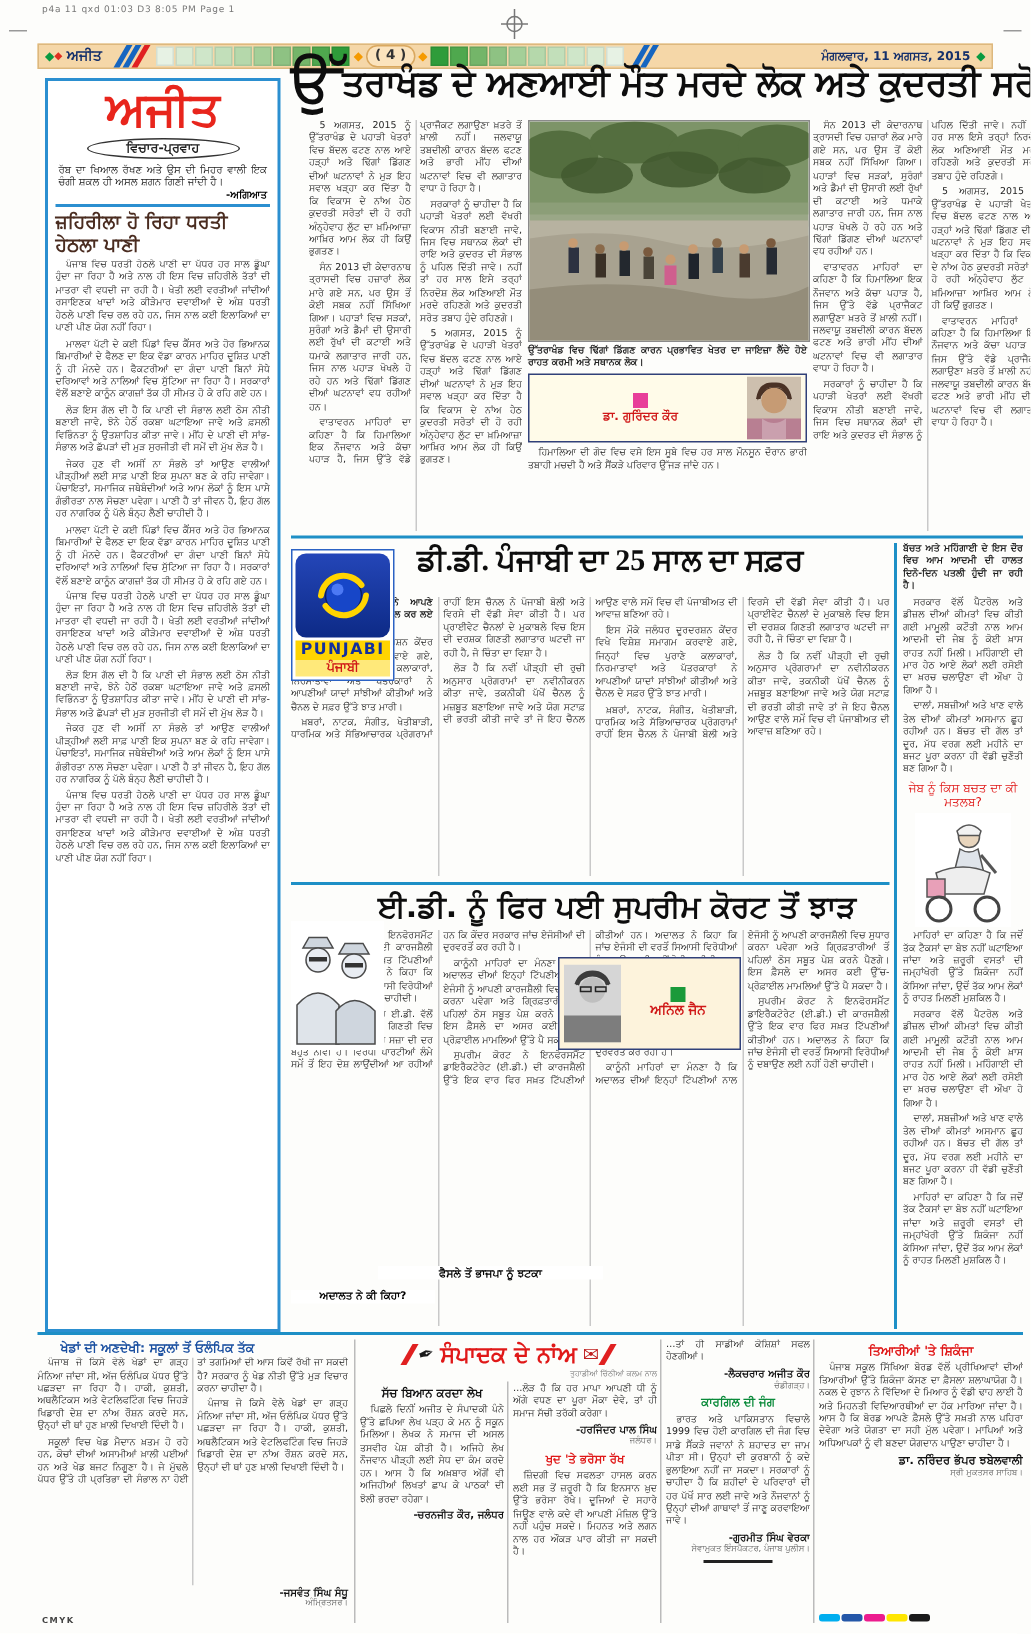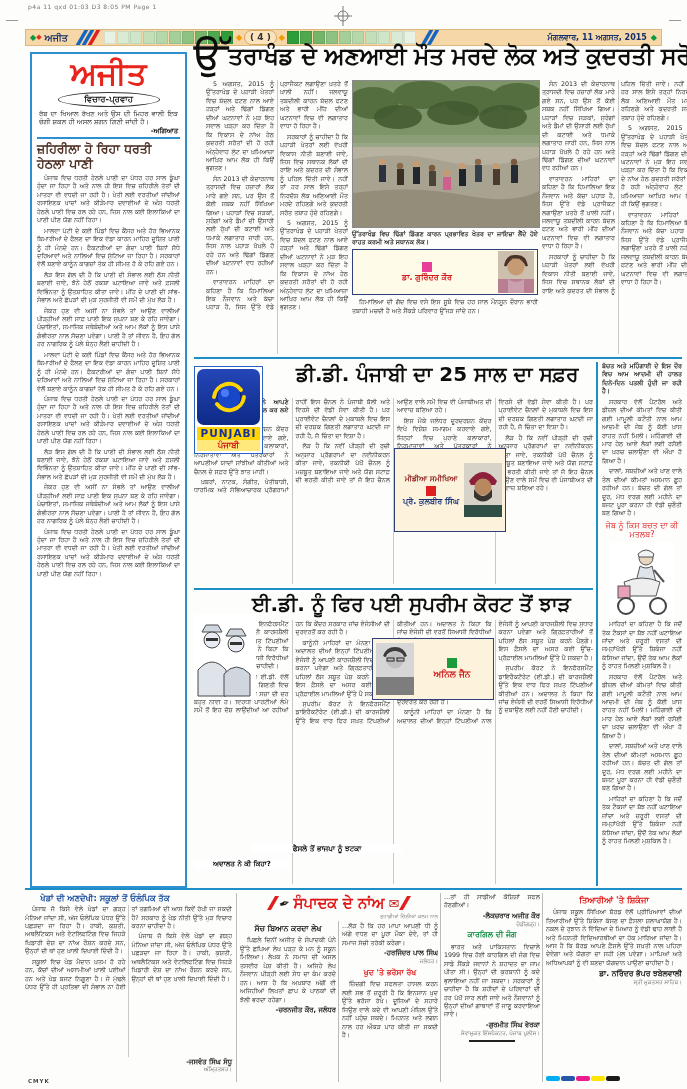--- a/index.html
+++ b/index.html
@@ -242,55 +242,41 @@
       <p class="bp">ਵਾਤਾਵਰਨ ਮਾਹਿਰਾਂ ਦਾ ਕਹਿਣਾ ਹੈ ਕਿ ਹਿਮਾਲਿਆ ਇਕ ਨੌਜਵਾਨ ਅਤੇ ਕੱਚਾ ਪਹਾੜ ਹੈ, ਜਿਸ ਉੱਤੇ ਵੱਡੇ ਪ੍ਰਾਜੈਕਟ ਲਗਾਉਣਾ ਖ਼ਤਰੇ ਤੋਂ ਖ਼ਾਲੀ ਨਹੀਂ। ਜਲਵਾਯੂ ਤਬਦੀਲੀ ਕਾਰਨ ਬੱਦਲ ਫਟਣ ਅਤੇ ਭਾਰੀ ਮੀਂਹ ਦੀਆਂ ਘਟਨਾਵਾਂ ਵਿਚ ਵੀ ਲਗਾਤਾਰ ਵਾਧਾ ਹੋ ਰਿਹਾ ਹੈ।</p>
       <p class="bp">ਸਰਕਾਰਾਂ ਨੂੰ ਚਾਹੀਦਾ ਹੈ ਕਿ ਪਹਾੜੀ ਖੇਤਰਾਂ ਲਈ ਵੱਖਰੀ ਵਿਕਾਸ ਨੀਤੀ ਬਣਾਈ ਜਾਵੇ, ਜਿਸ ਵਿਚ ਸਥਾਨਕ ਲੋਕਾਂ ਦੀ ਰਾਇ ਅਤੇ ਕੁਦਰਤ ਦੀ ਸੰਭਾਲ ਨੂੰ ਪਹਿਲ ਦਿੱਤੀ ਜਾਵੇ। ਨਹੀਂ ਤਾਂ ਹਰ ਸਾਲ ਇਸੇ ਤਰ੍ਹਾਂ ਨਿਰਦੋਸ਼ ਲੋਕ ਅਣਿਆਈ ਮੌਤ ਮਰਦੇ ਰਹਿਣਗੇ ਅਤੇ ਕੁਦਰਤੀ ਸਰੋਤ ਤਬਾਹ ਹੁੰਦੇ ਰਹਿਣਗੇ।</p>
       <p class="bp">5 ਅਗਸਤ, 2015 ਨੂੰ ਉੱਤਰਾਖੰਡ ਦੇ ਪਹਾੜੀ ਖੇਤਰਾਂ ਵਿਚ ਬੱਦਲ ਫਟਣ ਨਾਲ ਆਏ ਹੜ੍ਹਾਂ ਅਤੇ ਢਿੱਗਾਂ ਡਿੱਗਣ ਦੀਆਂ ਘਟਨਾਵਾਂ ਨੇ ਮੁੜ ਇਹ ਸਵਾਲ ਖੜ੍ਹਾ ਕਰ ਦਿੱਤਾ ਹੈ ਕਿ ਵਿਕਾਸ ਦੇ ਨਾਂਅ ਹੇਠ ਕੁਦਰਤੀ ਸਰੋਤਾਂ ਦੀ ਹੋ ਰਹੀ ਅੰਨ੍ਹੇਵਾਹ ਲੁੱਟ ਦਾ ਖ਼ਮਿਆਜ਼ਾ ਆਖ਼ਿਰ ਆਮ ਲੋਕ ਹੀ ਕਿਉਂ ਭੁਗਤਣ।</p>
       <p class="bp">ਵਾਤਾਵਰਨ ਮਾਹਿਰਾਂ ਦਾ ਕਹਿਣਾ ਹੈ ਕਿ ਹਿਮਾਲਿਆ ਇਕ ਨੌਜਵਾਨ ਅਤੇ ਕੱਚਾ ਪਹਾੜ ਹੈ, ਜਿਸ ਉੱਤੇ ਵੱਡੇ ਪ੍ਰਾਜੈਕਟ ਲਗਾਉਣਾ ਖ਼ਤਰੇ ਤੋਂ ਖ਼ਾਲੀ ਨਹੀਂ। ਜਲਵਾਯੂ ਤਬਦੀਲੀ ਕਾਰਨ ਬੱਦਲ ਫਟਣ ਅਤੇ ਭਾਰੀ ਮੀਂਹ ਦੀਆਂ ਘਟਨਾਵਾਂ ਵਿਚ ਵੀ ਲਗਾਤਾਰ ਵਾਧਾ ਹੋ ਰਿਹਾ ਹੈ।</p>
     </div>
   </div>
 
   <div class="abs rule-teal" style="left:194px;top:357px;width:488px;height:2px;"></div>
 
   <div class="abs" style="left:194px;top:362px;width:399px;height:222px;">
-    <div class="abs sec-hl" style="left:102px;top:2px;width:315px;">ਡੀ.ਡੀ. ਪੰਜਾਬੀ ਦਾ 25 ਸਾਲ ਦਾ ਸਫ਼ਰ</div>
+    <div class="abs sec-hl" style="left:84px;top:2px;width:315px;font-family:Liberation Serif, serif;">ਡੀ.ਡੀ. ਪੰਜਾਬੀ ਦਾ 25 ਸਾਲ ਦਾ ਸਫ਼ਰ</div>
     <div class="abs body-txt col4" style="left:0;top:36px;width:399px;height:186px;">
       <p class="bp bp-bold">ਡੀ.ਡੀ. ਪੰਜਾਬੀ ਚੈਨਲ ਨੇ ਆਪਣੇ ਪ੍ਰਸਾਰਨ ਦੇ 25 ਵਰ੍ਹੇ ਮੁਕੰਮਲ ਕਰ ਲਏ ਹਨ।</p>
       <p class="bp">ਇਸ ਮੌਕੇ ਜਲੰਧਰ ਦੂਰਦਰਸ਼ਨ ਕੇਂਦਰ ਵਿਖੇ ਵਿਸ਼ੇਸ਼ ਸਮਾਗਮ ਕਰਵਾਏ ਗਏ, ਜਿਨ੍ਹਾਂ ਵਿਚ ਪੁਰਾਣੇ ਕਲਾਕਾਰਾਂ, ਨਿਰਮਾਤਾਵਾਂ ਅਤੇ ਪੱਤਰਕਾਰਾਂ ਨੇ ਆਪਣੀਆਂ ਯਾਦਾਂ ਸਾਂਝੀਆਂ ਕੀਤੀਆਂ ਅਤੇ ਚੈਨਲ ਦੇ ਸਫ਼ਰ ਉੱਤੇ ਝਾਤ ਮਾਰੀ।</p>
       <p class="bp">ਖ਼ਬਰਾਂ, ਨਾਟਕ, ਸੰਗੀਤ, ਖੇਤੀਬਾੜੀ, ਧਾਰਮਿਕ ਅਤੇ ਸੱਭਿਆਚਾਰਕ ਪ੍ਰੋਗਰਾਮਾਂ ਰਾਹੀਂ ਇਸ ਚੈਨਲ ਨੇ ਪੰਜਾਬੀ ਬੋਲੀ ਅਤੇ ਵਿਰਸੇ ਦੀ ਵੱਡੀ ਸੇਵਾ ਕੀਤੀ ਹੈ। ਪਰ ਪ੍ਰਾਈਵੇਟ ਚੈਨਲਾਂ ਦੇ ਮੁਕਾਬਲੇ ਵਿਚ ਇਸ ਦੀ ਦਰਸ਼ਕ ਗਿਣਤੀ ਲਗਾਤਾਰ ਘਟਦੀ ਜਾ ਰਹੀ ਹੈ, ਜੋ ਚਿੰਤਾ ਦਾ ਵਿਸ਼ਾ ਹੈ।</p>
       <p class="bp">ਲੋੜ ਹੈ ਕਿ ਨਵੀਂ ਪੀੜ੍ਹੀ ਦੀ ਰੁਚੀ ਅਨੁਸਾਰ ਪ੍ਰੋਗਰਾਮਾਂ ਦਾ ਨਵੀਨੀਕਰਨ ਕੀਤਾ ਜਾਵੇ, ਤਕਨੀਕੀ ਪੱਖੋਂ ਚੈਨਲ ਨੂੰ ਮਜ਼ਬੂਤ ਬਣਾਇਆ ਜਾਵੇ ਅਤੇ ਯੋਗ ਸਟਾਫ਼ ਦੀ ਭਰਤੀ ਕੀਤੀ ਜਾਵੇ ਤਾਂ ਜੋ ਇਹ ਚੈਨਲ ਆਉਣ ਵਾਲੇ ਸਮੇਂ ਵਿਚ ਵੀ ਪੰਜਾਬੀਅਤ ਦੀ ਆਵਾਜ਼ ਬਣਿਆ ਰਹੇ।</p>
       <p class="bp">ਇਸ ਮੌਕੇ ਜਲੰਧਰ ਦੂਰਦਰਸ਼ਨ ਕੇਂਦਰ ਵਿਖੇ ਵਿਸ਼ੇਸ਼ ਸਮਾਗਮ ਕਰਵਾਏ ਗਏ, ਜਿਨ੍ਹਾਂ ਵਿਚ ਪੁਰਾਣੇ ਕਲਾਕਾਰਾਂ, ਨਿਰਮਾਤਾਵਾਂ ਅਤੇ ਪੱਤਰਕਾਰਾਂ ਨੇ ਆਪਣੀਆਂ ਯਾਦਾਂ ਸਾਂਝੀਆਂ ਕੀਤੀਆਂ ਅਤੇ ਚੈਨਲ ਦੇ ਸਫ਼ਰ ਉੱਤੇ ਝਾਤ ਮਾਰੀ।</p>
       <p class="bp">ਖ਼ਬਰਾਂ, ਨਾਟਕ, ਸੰਗੀਤ, ਖੇਤੀਬਾੜੀ, ਧਾਰਮਿਕ ਅਤੇ ਸੱਭਿਆਚਾਰਕ ਪ੍ਰੋਗਰਾਮਾਂ ਰਾਹੀਂ ਇਸ ਚੈਨਲ ਨੇ ਪੰਜਾਬੀ ਬੋਲੀ ਅਤੇ ਵਿਰਸੇ ਦੀ ਵੱਡੀ ਸੇਵਾ ਕੀਤੀ ਹੈ। ਪਰ ਪ੍ਰਾਈਵੇਟ ਚੈਨਲਾਂ ਦੇ ਮੁਕਾਬਲੇ ਵਿਚ ਇਸ ਦੀ ਦਰਸ਼ਕ ਗਿਣਤੀ ਲਗਾਤਾਰ ਘਟਦੀ ਜਾ ਰਹੀ ਹੈ, ਜੋ ਚਿੰਤਾ ਦਾ ਵਿਸ਼ਾ ਹੈ।</p>
       <p class="bp">ਲੋੜ ਹੈ ਕਿ ਨਵੀਂ ਪੀੜ੍ਹੀ ਦੀ ਰੁਚੀ ਅਨੁਸਾਰ ਪ੍ਰੋਗਰਾਮਾਂ ਦਾ ਨਵੀਨੀਕਰਨ ਕੀਤਾ ਜਾਵੇ, ਤਕਨੀਕੀ ਪੱਖੋਂ ਚੈਨਲ ਨੂੰ ਮਜ਼ਬੂਤ ਬਣਾਇਆ ਜਾਵੇ ਅਤੇ ਯੋਗ ਸਟਾਫ਼ ਦੀ ਭਰਤੀ ਕੀਤੀ ਜਾਵੇ ਤਾਂ ਜੋ ਇਹ ਚੈਨਲ ਆਉਣ ਵਾਲੇ ਸਮੇਂ ਵਿਚ ਵੀ ਪੰਜਾਬੀਅਤ ਦੀ ਆਵਾਜ਼ ਬਣਿਆ ਰਹੇ।</p>
     </div>
     <div class="abs ddlogo overlay" style="left:0;top:4px;width:69px;">
       <div class="dd-blue">
         <svg width="44" height="44" viewBox="0 0 44 44">
           <circle cx="22" cy="22" r="12" fill="#1746c8" stroke="#0a1f66" stroke-width="1"></circle>
           <circle cx="18" cy="18" r="4" fill="#5a86ff" opacity="0.8"></circle>
           <path d="M7 22 a15 15 0 0 1 27 -7" stroke="#ffd400" stroke-width="4" fill="none" stroke-linecap="round"></path>
           <path d="M37 22 a15 15 0 0 1 -27 7" stroke="#ffd400" stroke-width="4" fill="none" stroke-linecap="round"></path>
         </svg>
       </div>
       <div class="dd-band">PUNJABI</div>
       <div class="dd-band2">ਪੰਜਾਬੀ</div>
-    </div>
-    <div class="abs author-box overlay" style="left:200px;top:86px;width:112px;height:84px;background:#fdf3dc;">
-      <div class="ab-left">
-        <span class="ab-kicker">ਮੀਡੀਆ ਸਮੀਖਿਆ</span>
-        <span class="ab-square" style="background:#e02020;"></span>
-        <span class="ab-name" style="color:#16337a;">ਪ੍ਰੋ. ਕੁਲਬੀਰ ਸਿੰਘ</span>
-      </div>
-      <svg width="38" height="54" viewBox="0 0 38 54">
-        <rect width="38" height="54" fill="#d8d3c8"></rect>
-        <path d="M5 18 q14 -18 28 0 l-2 4 h-24 z" fill="#8c1f3a"></path>
-        <circle cx="19" cy="24" r="8.5" fill="#b8895e"></circle>
-        <path d="M10 26 q9 14 18 0 v8 q-9 9 -18 0 z" fill="#3a3330"></path>
-        <rect y="42" width="38" height="12" fill="#2f4f46"></rect>
-      </svg>
     </div>
   </div>
 
   <div class="abs vrule" style="left:596px;top:362px;width:2px;height:524px;"></div>
   <div class="abs body-txt" style="left:602px;top:362px;width:80px;height:524px;">
     <p class="bp bp-bold">ਬੱਚਤ ਅਤੇ ਮਹਿੰਗਾਈ ਦੇ ਇਸ ਦੌਰ ਵਿਚ ਆਮ ਆਦਮੀ ਦੀ ਹਾਲਤ ਦਿਨੋ-ਦਿਨ ਪਤਲੀ ਹੁੰਦੀ ਜਾ ਰਹੀ ਹੈ।</p>
     <p class="bp">ਸਰਕਾਰ ਵੱਲੋਂ ਪੈਟਰੋਲ ਅਤੇ ਡੀਜ਼ਲ ਦੀਆਂ ਕੀਮਤਾਂ ਵਿਚ ਕੀਤੀ ਗਈ ਮਾਮੂਲੀ ਕਟੌਤੀ ਨਾਲ ਆਮ ਆਦਮੀ ਦੀ ਜੇਬ ਨੂੰ ਕੋਈ ਖ਼ਾਸ ਰਾਹਤ ਨਹੀਂ ਮਿਲੀ। ਮਹਿੰਗਾਈ ਦੀ ਮਾਰ ਹੇਠ ਆਏ ਲੋਕਾਂ ਲਈ ਰਸੋਈ ਦਾ ਖ਼ਰਚ ਚਲਾਉਣਾ ਵੀ ਔਖਾ ਹੋ ਗਿਆ ਹੈ।</p>
     <p class="bp">ਦਾਲਾਂ, ਸਬਜ਼ੀਆਂ ਅਤੇ ਖਾਣ ਵਾਲੇ ਤੇਲ ਦੀਆਂ ਕੀਮਤਾਂ ਅਸਮਾਨ ਛੂਹ ਰਹੀਆਂ ਹਨ। ਬੱਚਤ ਦੀ ਗੱਲ ਤਾਂ ਦੂਰ, ਮੱਧ ਵਰਗ ਲਈ ਮਹੀਨੇ ਦਾ ਬਜਟ ਪੂਰਾ ਕਰਨਾ ਹੀ ਵੱਡੀ ਚੁਣੌਤੀ ਬਣ ਗਿਆ ਹੈ।</p>
     <div class="side-head">ਜੇਬ ਨੂੰ ਕਿਸ ਬਚਤ ਦਾ ਕੀ ਮਤਲਬ?</div>
     <svg width="64" height="76" viewBox="0 0 64 76" style="display:block;margin:2px auto;">

